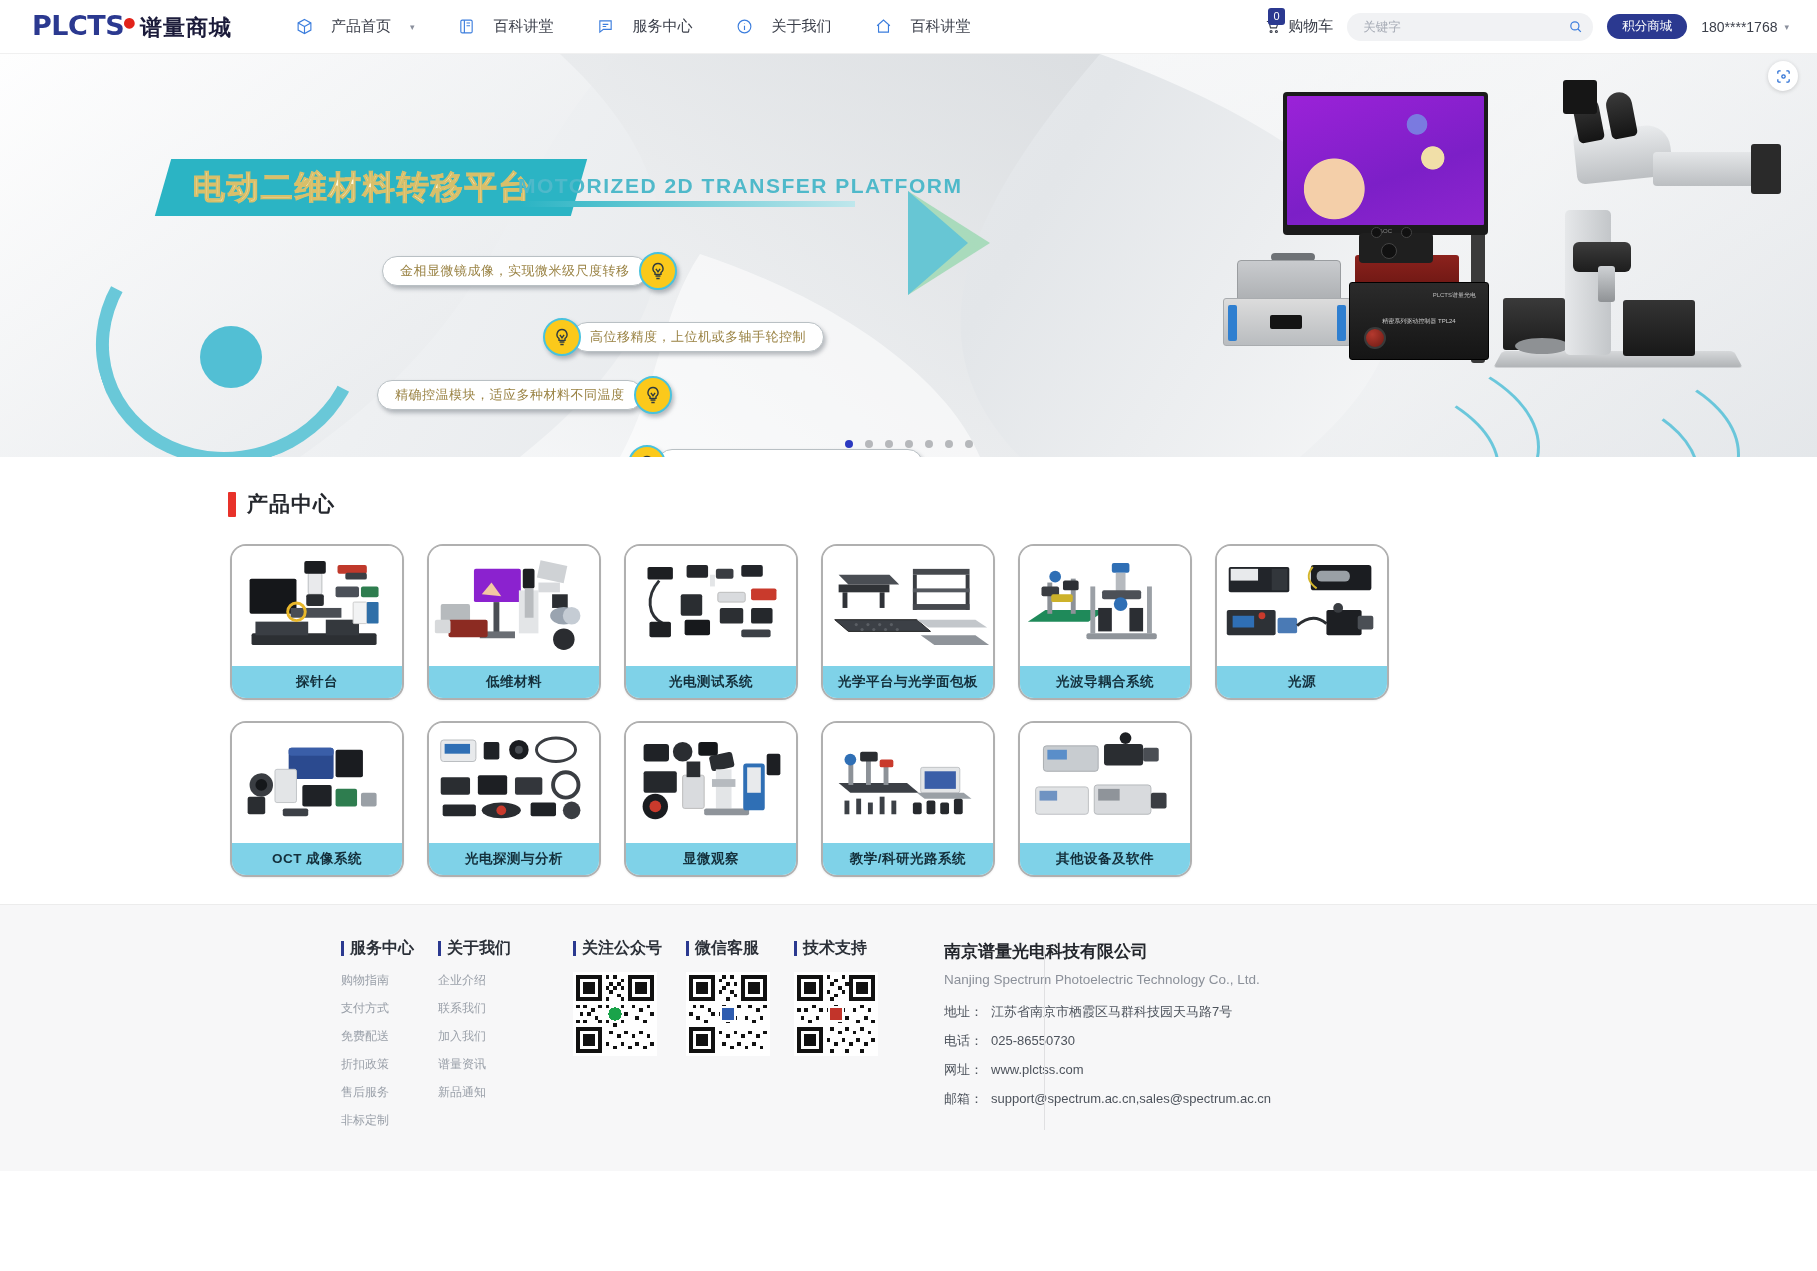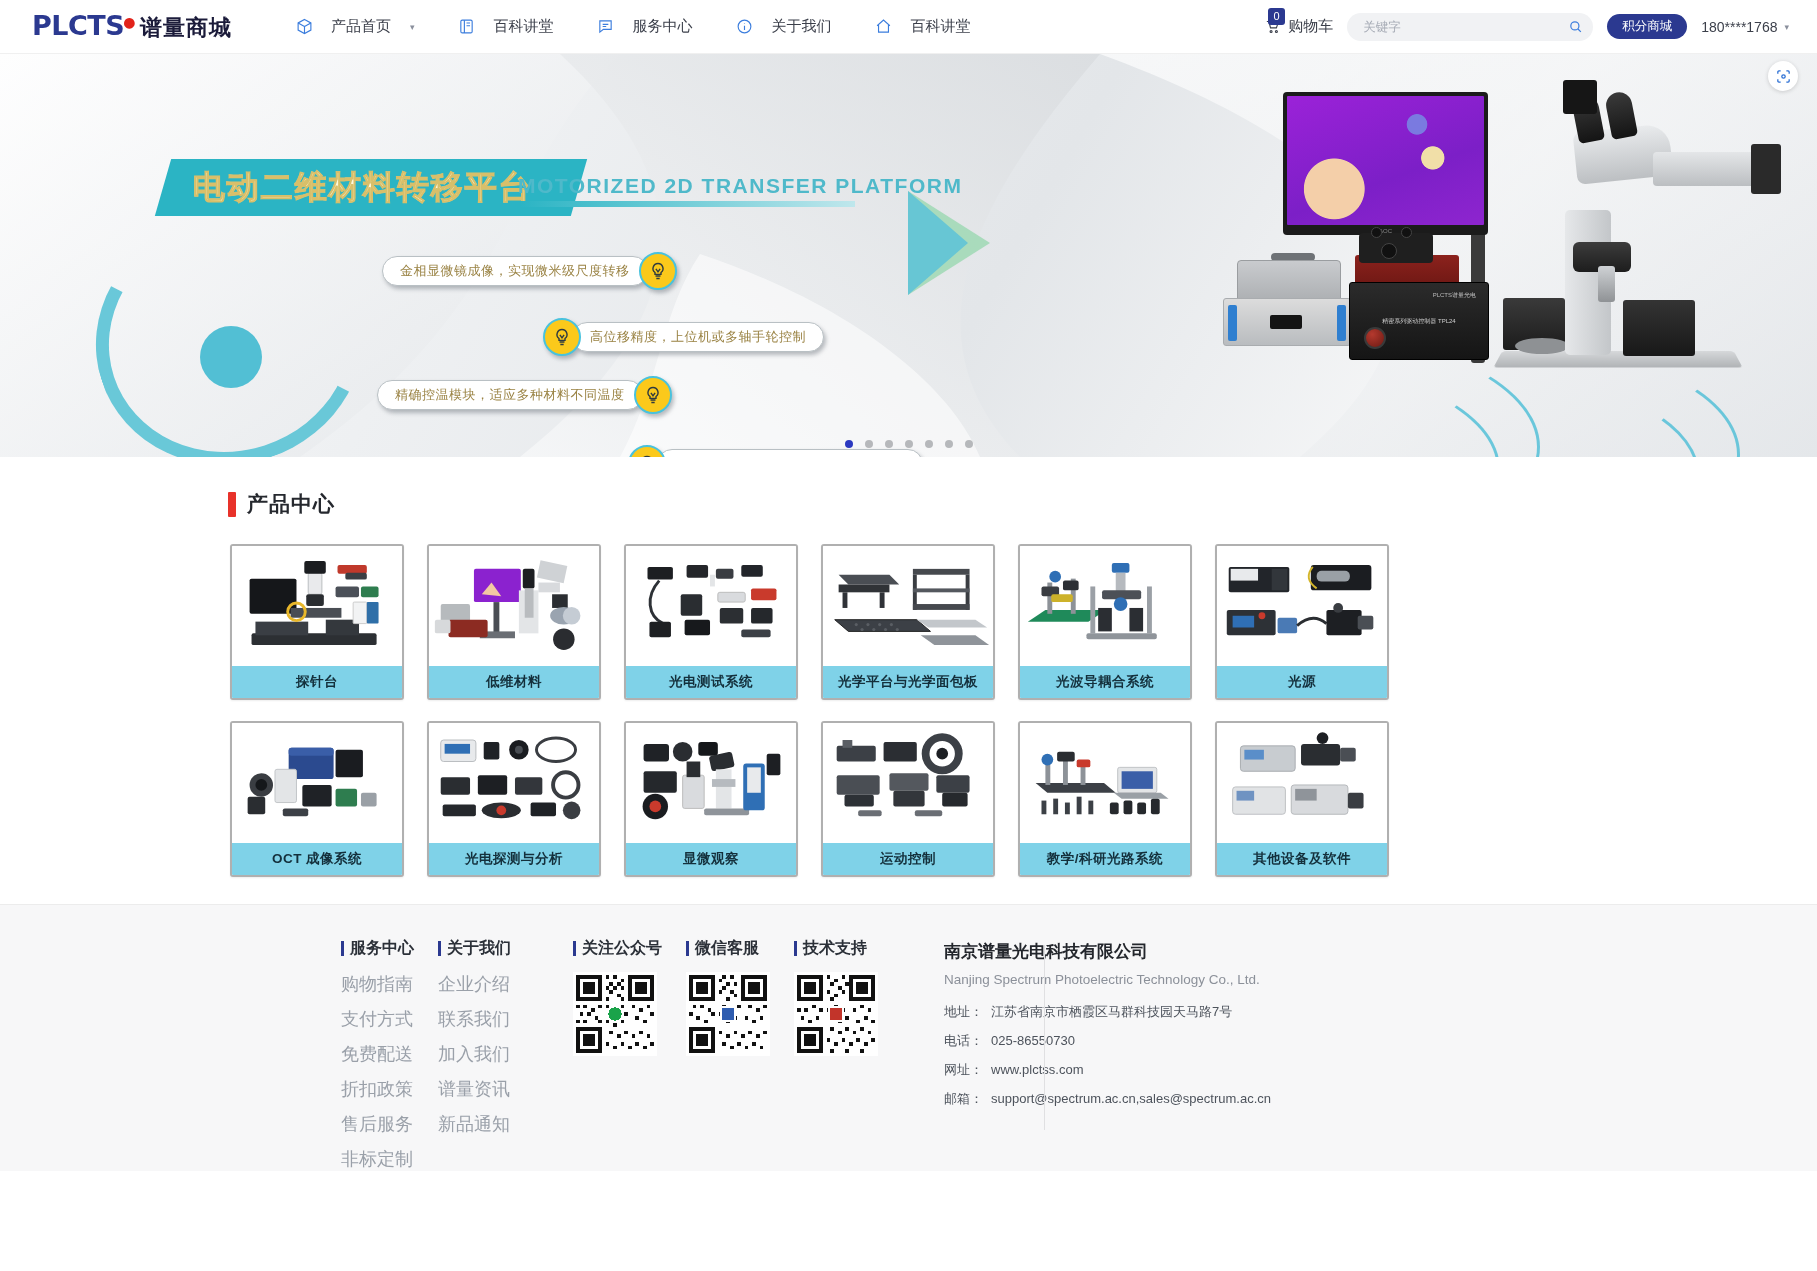--- a/index.html
+++ b/index.html
@@ -326,21 +326,21 @@
   }
   .sec-bar { width: 8px; height: 25px; background: #e8322a; border-radius: 1px; }
   .sec-name { font-size: 21px; font-weight: bold; color: #25282e; letter-spacing: 1px; }
 
   .grid {
     display: grid; grid-template-columns: repeat(6, 174px);
     gap: 21px 23px; margin-left: 230px;
   }
   .card {
     width: 174px; height: 156px;
-    border: 2px solid #b0b0b0; border-radius: 3px;
+    border: 2px solid #b0b0b0; border-radius: 16px;
     overflow: hidden; background: #fff; cursor: pointer;
     display: flex; flex-direction: column;
     box-shadow: 0 1px 2px rgba(0,0,0,.07);
   }
   .card-img {
     flex: 1; background: #fff; position: relative; overflow: hidden;
   }
   .card-label {
     height: 32px; background: #7fd2e8; color: #14303c;
     display: flex; align-items: center; justify-content: center;
@@ -358,21 +358,21 @@
   }
   .f-cols { display: flex; margin-left: 341px; gap: 0; }
   .f-col { width: 97px; }
   .f-head {
     display: flex; align-items: center; gap: 6px;
     font-size: 16px; font-weight: bold; color: #2b3038; margin-bottom: 13px;
     white-space: nowrap;
   }
   .f-head .tick { width: 3px; height: 15px; background: #2b3990; }
   .f-link {
-    display: block; font-size: 18px; color: #9aa0a9;
+    display: block; font-size: 12px; color: #9aa0a9;
     margin-bottom: 11px; cursor: pointer; white-space: nowrap;
   }
 
   .qr-group { display: flex; margin-left: 38px; gap: 24px; }
   .qr-col { }
   .qr-img {
     width: 84px; height: 84px; margin-top: 4px;
     background: #fff; padding: 3px;
   }
   .qr-img svg { display: block; }
@@ -839,40 +839,20 @@
           <rect x="88" y="56" width="24" height="8" fill="#b6babf"></rect>
           <rect x="80" y="86" width="46" height="7" rx="2" fill="#8f949a"></rect>
           <rect x="120" y="40" width="22" height="48" rx="3" fill="#2f6fb5"></rect>
           <rect x="124" y="44" width="14" height="26" fill="#e8eaec"></rect>
           <rect x="144" y="30" width="14" height="22" rx="2" fill="#1d1f23"></rect>
         </svg>
       </div>
       <div class="card-label">显微观察</div>
     </div>
 
-    <div class="card">
-      <div class="card-img">
-        <svg viewBox="0 0 174 120">
-          <rect x="14" y="22" width="40" height="16" rx="2" fill="#3c4046"></rect>
-          <rect x="20" y="16" width="10" height="8" fill="#5a5e64"></rect>
-          <rect x="62" y="18" width="34" height="20" rx="2" fill="#2b2e33"></rect>
-          <circle cx="122" cy="30" r="17" fill="none" stroke="#3c4046" stroke-width="8"></circle>
-          <circle cx="122" cy="30" r="6" fill="#1d1f23"></circle>
-          <rect x="14" y="52" width="44" height="20" rx="2" fill="#4a4e54"></rect>
-          <rect x="22" y="72" width="30" height="12" rx="2" fill="#2d3136"></rect>
-          <rect x="68" y="50" width="40" height="18" rx="2" fill="#54585e"></rect>
-          <rect x="72" y="68" width="32" height="16" rx="2" fill="#33363b"></rect>
-          <rect x="116" y="52" width="34" height="18" rx="2" fill="#3c4046"></rect>
-          <rect x="122" y="70" width="26" height="14" rx="2" fill="#26292d"></rect>
-          <rect x="36" y="88" width="24" height="6" rx="2" fill="#6a6e74"></rect>
-          <rect x="94" y="88" width="28" height="6" rx="2" fill="#6a6e74"></rect>
-        </svg>
-      </div>
-      <div class="card-label">运动控制</div>
-    </div>
 
     <div class="card">
       <div class="card-img">
         <svg viewBox="0 0 174 120">
           <path d="M16 60 h70 l12 10 H28z" fill="#3c4046"></path>
           <rect x="26" y="40" width="5" height="22" fill="#8d9298"></rect>
           <rect x="44" y="34" width="5" height="28" fill="#8d9298"></rect>
           <rect x="62" y="42" width="5" height="20" fill="#8d9298"></rect>
           <circle cx="28" cy="36" r="6" fill="#2f6fb5"></circle>
           <rect x="38" y="28" width="18" height="10" rx="2" fill="#2a2d31"></rect>

